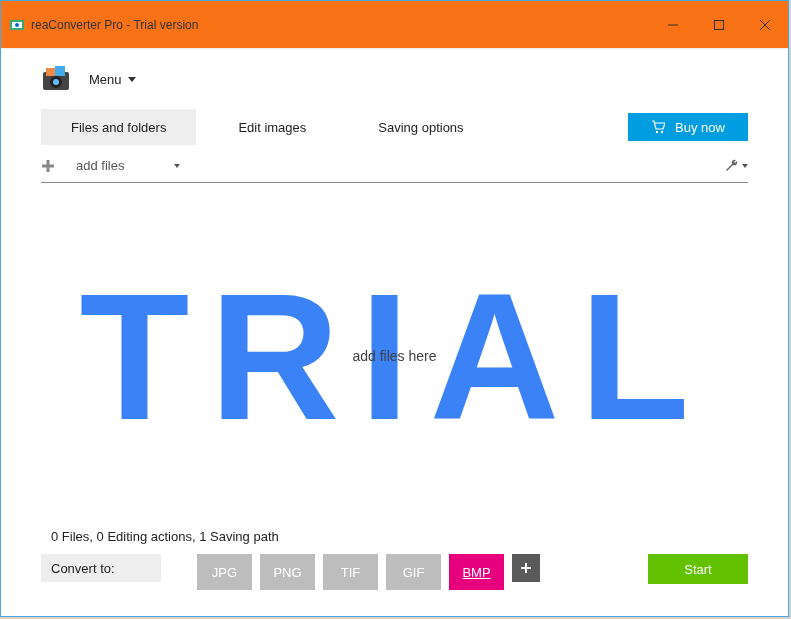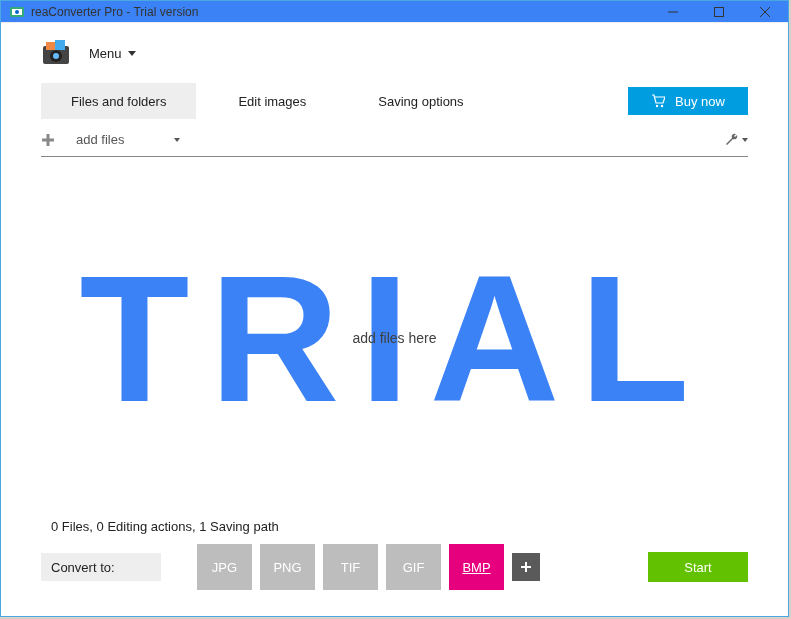--- a/index.html
+++ b/index.html
@@ -17,24 +17,24 @@
     }
     .window {
       width: 789px;
       height: 617px;
       background: #fff;
       border: 1px solid #4aa8e0;
       display: flex;
       flex-direction: column;
     }
     .titlebar {
-      height: 22px;
-      display: flex;
-      align-items: center;
-      background: #3b82f6;
+      height: 48px;
+      display: flex;
+      align-items: center;
+      background: #f97316;
       border-bottom: 1px solid #eee;
     }
     .titlebar-icon {
       width: 16px;
       height: 16px;
       margin: 0 6px 0 8px;
     }
     .titlebar-title {
       flex: 0 0 auto;
       color: #333;
@@ -162,38 +162,38 @@
     }
 
     .status-line {
       margin: 0 40px 10px 50px;
       color: #222;
       font-size: 13px;
     }
 
     .bottombar {
       display: flex;
-      align-items: center;
+      align-items: flex-start;
       padding: 0 40px 26px 40px;
       gap: 8px;
     }
     .convert-label {
       background: #eeeeee;
       height: 28px;
       width: 120px;
       display: flex;
       align-items: center;
       padding-left: 10px;
       color: #222;
       font-size: 13px;
       margin-right: 28px;
     }
     .fmt-btn {
       width: 55px;
-      height: 46px;
+      height: 36px;
       display: flex;
       align-items: center;
       justify-content: center;
       background: #bdbdbd;
       color: #fff;
       font-size: 12px;
       cursor: pointer;
     }
     .fmt-btn.selected {
       background: #e6007e;

